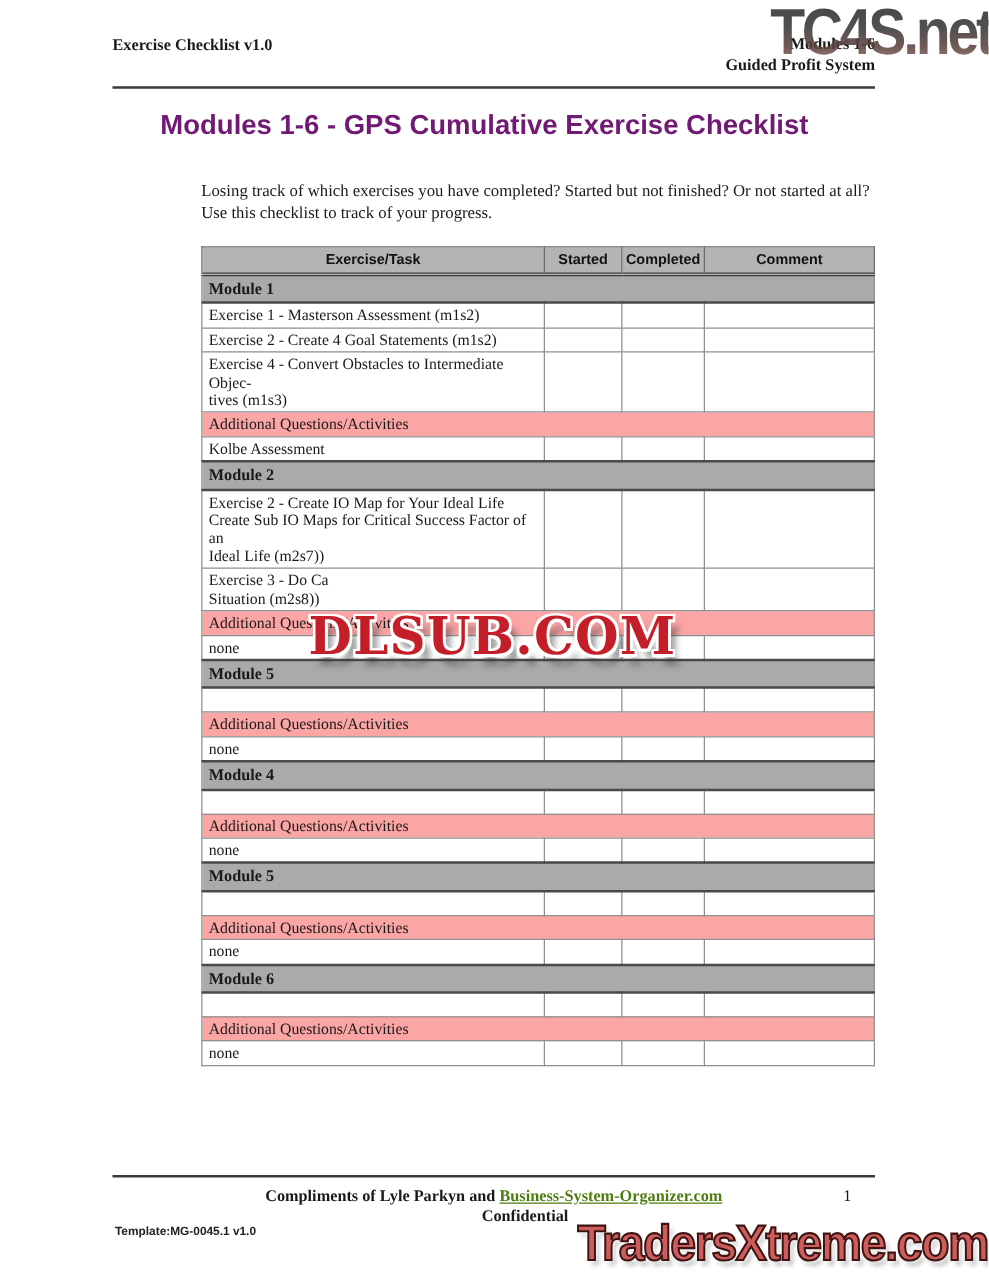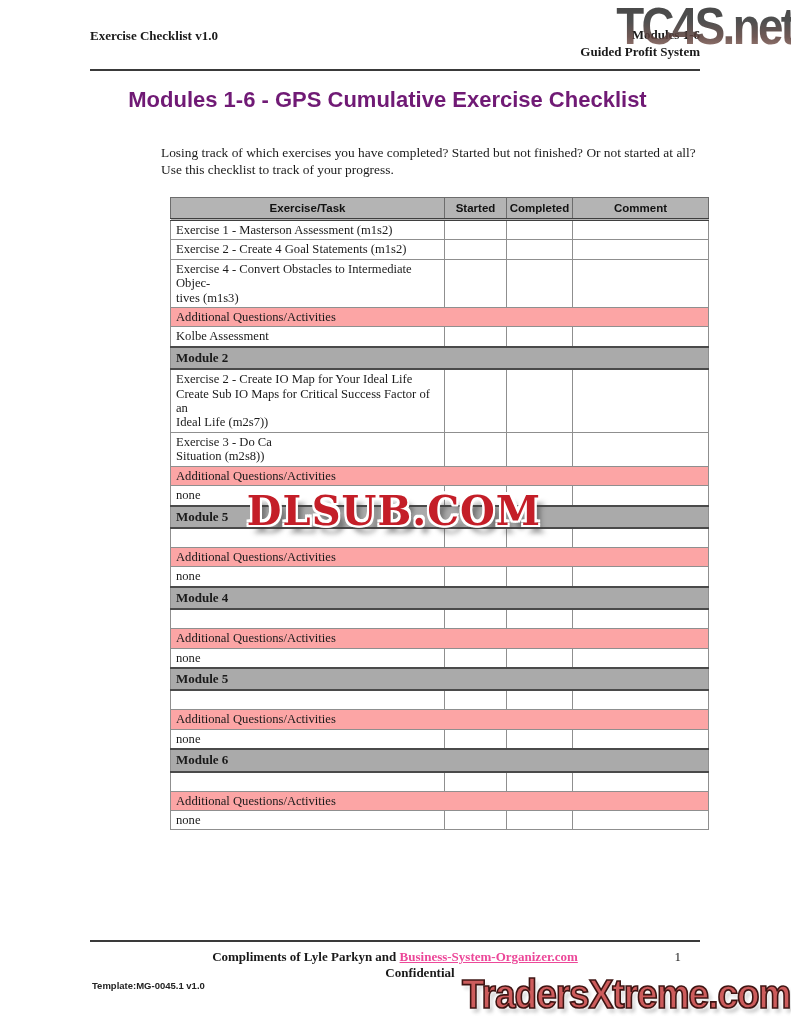--- a/index.html
+++ b/index.html
@@ -51,21 +51,21 @@
     font: bold 22px "Liberation Sans", sans-serif;
     color: #701a75;
   }
   .intro {
     position: absolute; left: 161px; top: 145px; width: 538px;
     font: 13.4px "Liberation Serif", serif;
     line-height: 16.5px;
   }
 
   
-  .tbl-wrap { position: absolute; left: 170px; top: 197px; }
+  .tbl-wrap { position: absolute; left: 161px; top: 197px; }
   table.checklist {
     border-collapse: collapse;
     width: 538px;
     table-layout: fixed;
     font: 12.6px "Liberation Serif", serif;
     border: 1px solid #666;
   }
   table.checklist th {
     background: #b4b4b4;
     font: bold 11.5px "Liberation Sans", sans-serif;
@@ -93,21 +93,21 @@
   }
   table.checklist td.full { background: #fca5a5; }
 
   
   .footer-line1 {
     position: absolute; left: 90px; top: 949px; width: 610px;
     text-align: center;
     font: bold 13px "Liberation Serif", serif;
   }
   .footer-link {
-    color: #ec4899;
+    color: #4d7c0f;
     text-decoration: underline;
     cursor: pointer;
   }
   .page-number {
     position: absolute; right: 110px; top: 949px;
     font: 13px "Liberation Serif", serif;
   }
   .footer-line2 {
     position: absolute; left: 115px; top: 965px; width: 610px;
     text-align: center;
@@ -171,20 +171,23 @@
       <thead>
         <tr>
           <th>Exercise/Task</th>
           <th>Started</th>
           <th>Completed</th>
           <th>Comment</th>
         </tr>
       </thead>
       <tbody>
           <tr>
+            <td colspan="4" class="module">Module 1</td>
+          </tr>
+          <tr>
             <td class="task">Exercise 1 - Masterson Assessment (m1s2)</td>
             <td></td>
             <td></td>
             <td></td>
           </tr>
           <tr>
             <td class="task">Exercise 2 - Create 4 Goal Statements (m1s2)</td>
             <td></td>
             <td></td>
             <td></td>

